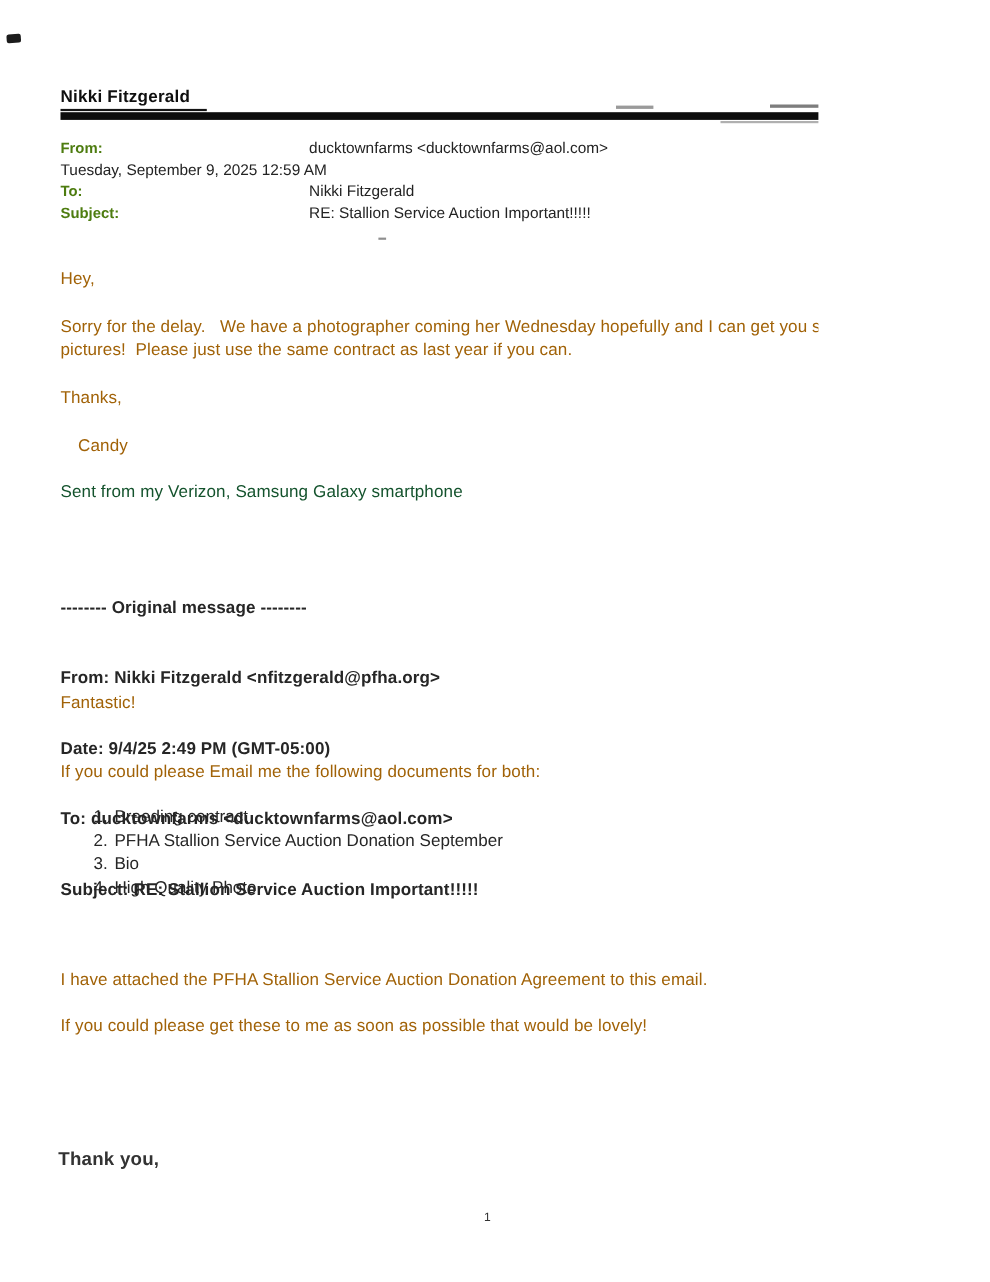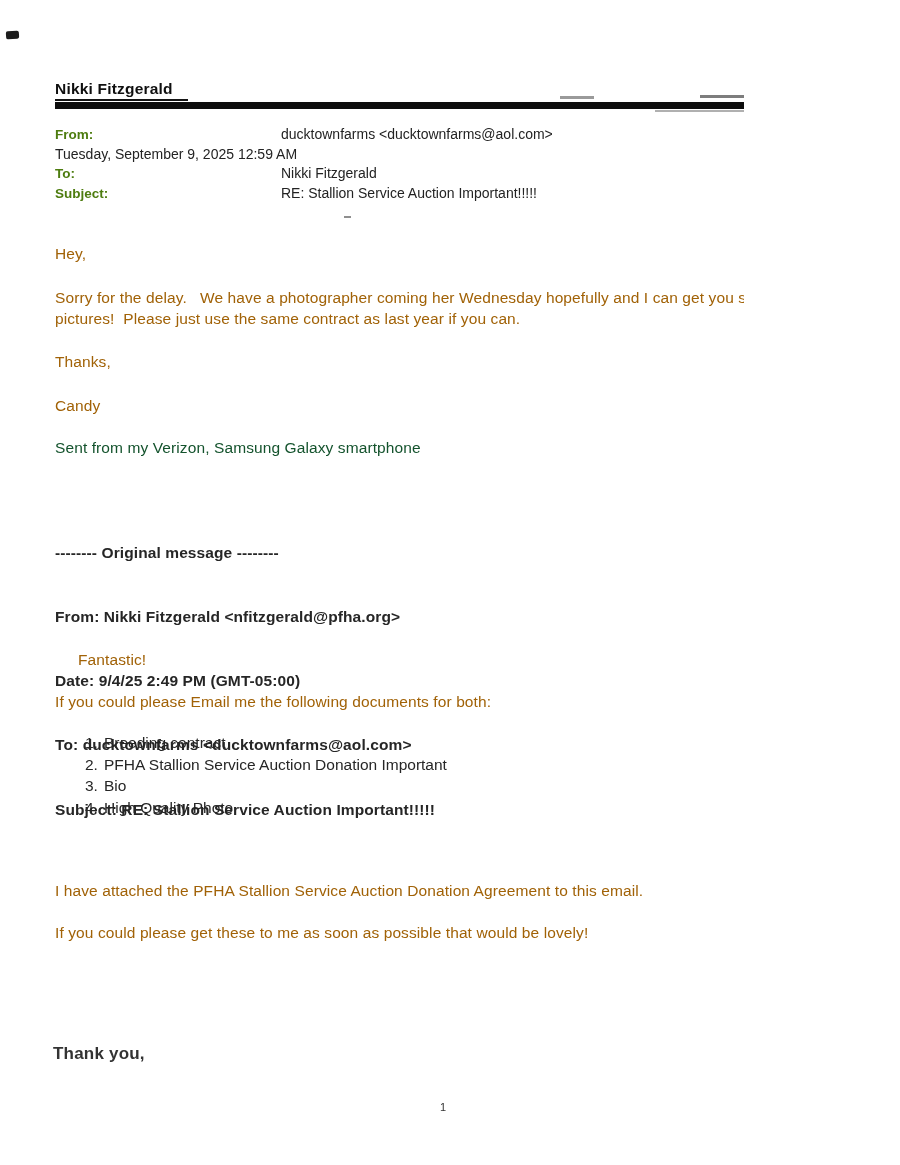--- a/index.html
+++ b/index.html
@@ -60,31 +60,31 @@
   .bodytext {
     font-size: 15.5px;
     line-height: 21px;
     color: #a16207;
     white-space: pre-wrap;
     letter-spacing: 0.1px;
   }
   .greeting        { left: 55px; top: 243px; }
   .reply-paragraph { left: 55px; top: 287px; width: 784px; }
   .reply-closing   { left: 55px; top: 351px; }
-  .reply-signature { left: 55px; top: 395px; text-align: center; }
+  .reply-signature { left: 71px; top: 395px; text-align: center; }
   .mobile-sig      { left: 55px; top: 437px; color: #14532d; }
 
   .original-header {
     left: 55px; top: 499px; width: 700px;
     font-size: 15.5px; line-height: 21.4px;
     color: #262626; letter-spacing: 0.1px;
     white-space: pre-wrap;
     font-weight: bold;
   }
-  .fantastic     { left: 55px; top: 649px; margin-left: 23px; }
+  .fantastic     { left: 55px; top: 629px; }
   .request-intro { left: 55px; top: 691px; width: 784px; }
 
   .doc-list {
     left: 55px; top: 732px; width: 700px;
     font-size: 15.5px; line-height: 21.5px; color: #262626;
   }
   .doc-item { display: flex; }
   .doc-num  { margin-left: 30px; width: 19px; }
   .doc-text { }
 
@@ -153,21 +153,21 @@
   <div class="abs bodytext fantastic">Fantastic!</div>
   <div class="abs bodytext request-intro">If you could please Email me the following documents for both:</div>
 
   <div class="abs doc-list">
     <div class="doc-item">
       <span class="doc-num">1.</span>
       <span class="doc-text">Breeding contract</span>
     </div>
     <div class="doc-item">
       <span class="doc-num">2.</span>
-      <span class="doc-text">PFHA Stallion Service Auction Donation Important</span>
+      <span class="doc-text">PFHA Stallion Service Auction Donation September</span>
     </div>
     <div class="doc-item">
       <span class="doc-num">3.</span>
       <span class="doc-text">Bio</span>
     </div>
     <div class="doc-item">
       <span class="doc-num">4.</span>
       <span class="doc-text">High Quality Photo</span>
     </div>
   </div>

